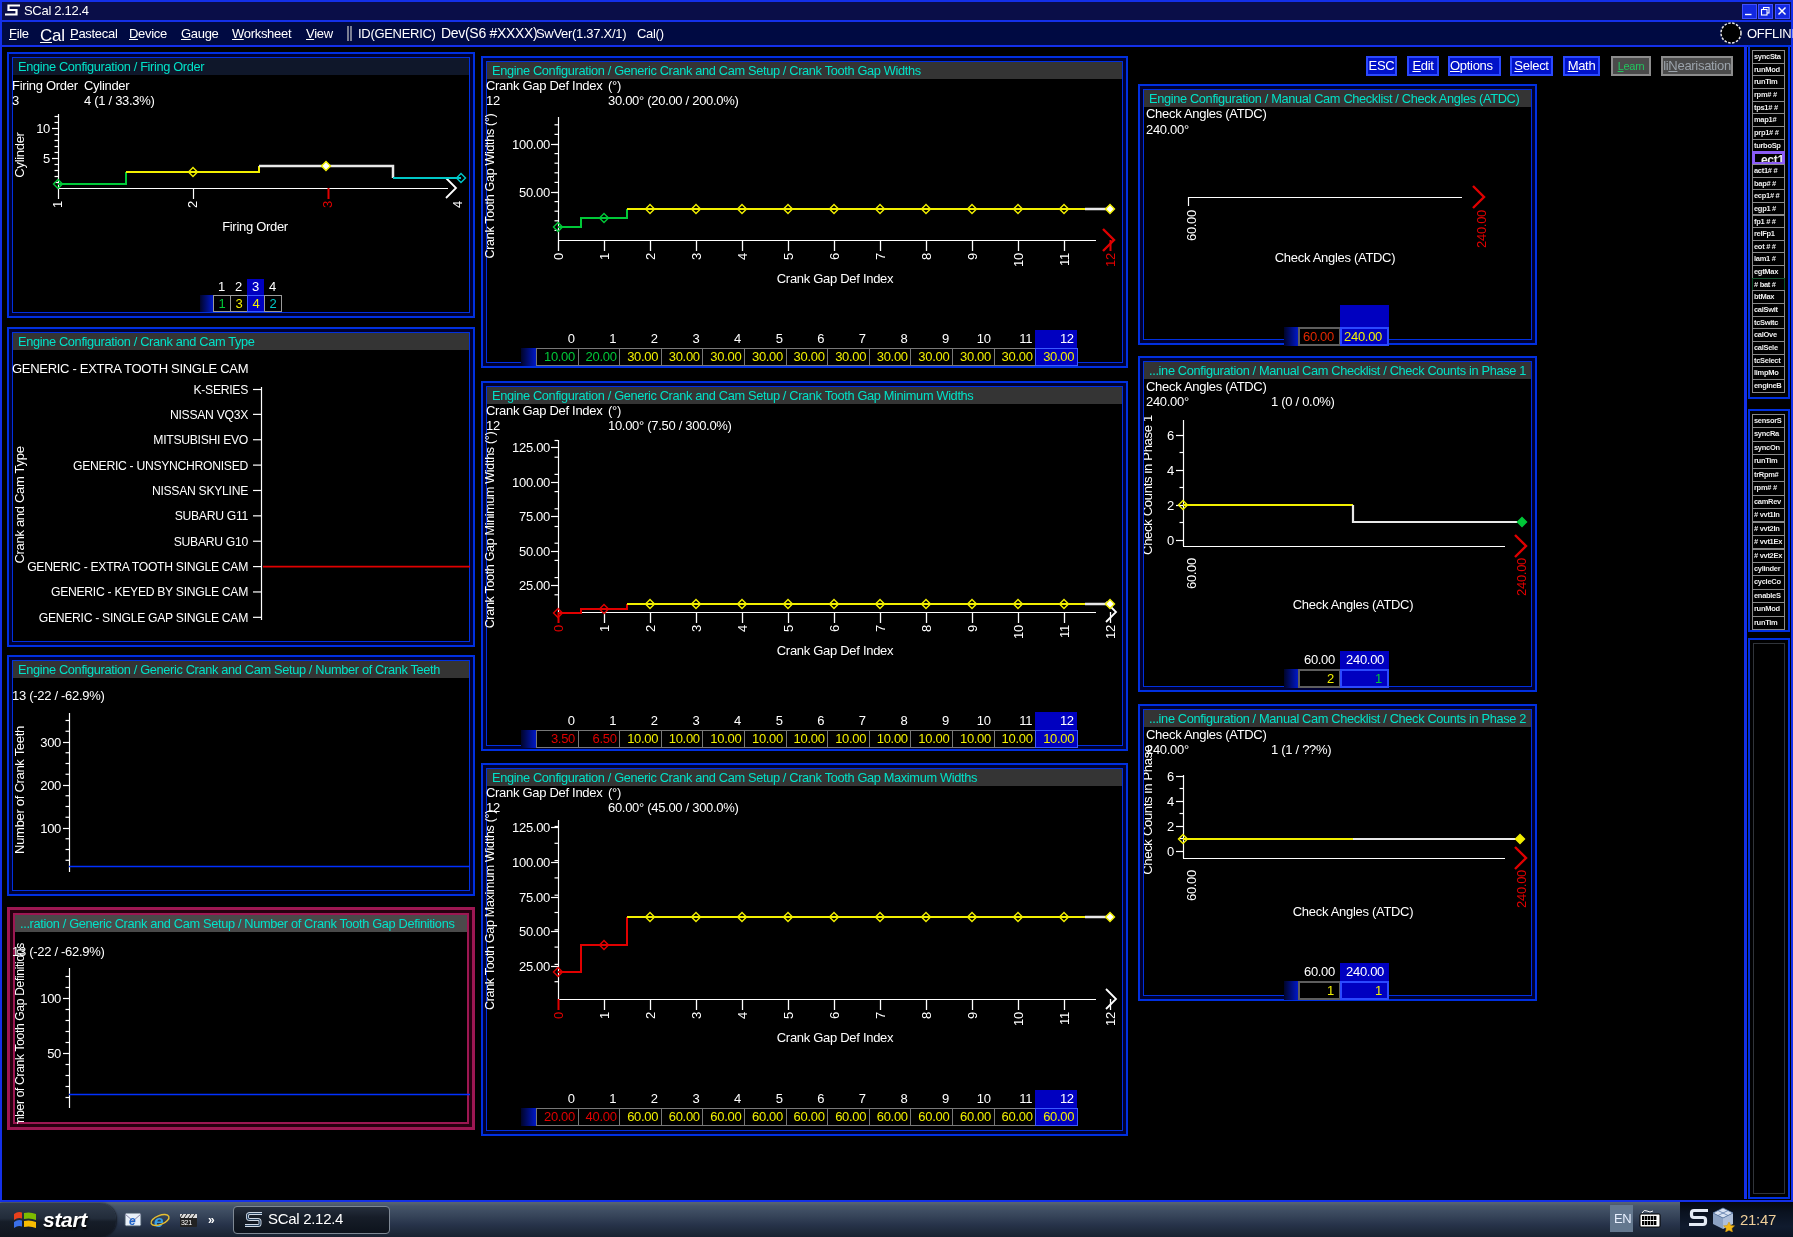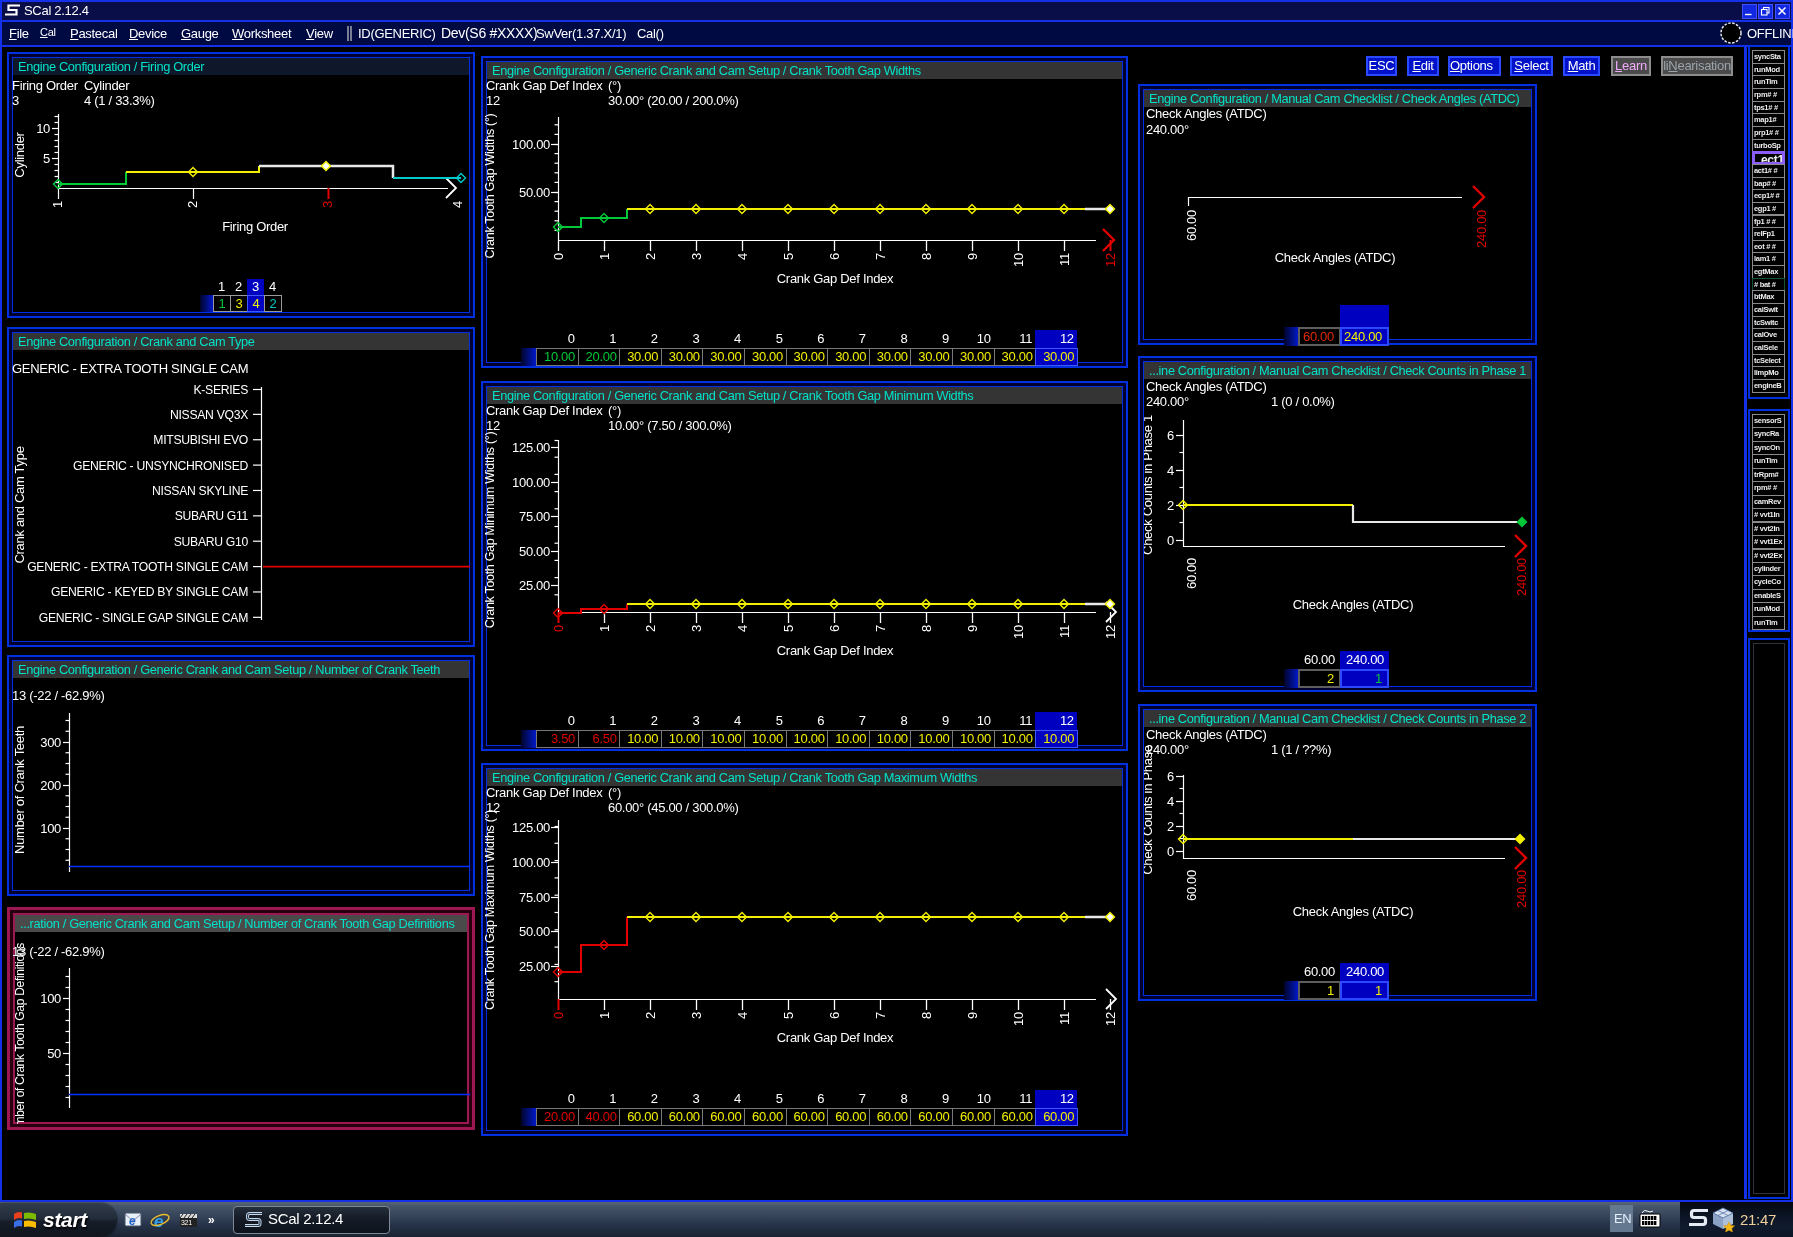--- a/index.html
+++ b/index.html
@@ -12,38 +12,38 @@
     <path d="M16 1.5 H4.5 V6 H12.5 V10.5 H1" stroke="#fff" stroke-width="2.2" fill="none"></path>
   </svg>
 <div style="position:absolute;left:24px;top:3px;font-size:13px;line-height:15px;color:#fff;white-space:nowrap;">SCal 2.12.4</div>
 <div style="position:absolute;left:1742px;top:4px;width:13px;height:13px;background:#1228e0;border:1px solid #4050ff"></div>
 <div style="position:absolute;left:1758px;top:4px;width:13px;height:13px;background:#1228e0;border:1px solid #4050ff"></div>
 <div style="position:absolute;left:1775px;top:4px;width:13px;height:13px;background:#1228e0;border:1px solid #4050ff"></div>
 <div style="position:absolute;left:0px;top:20px;width:1793px;height:2px;background:#1430e8"></div>
 <div style="position:absolute;left:2px;top:22px;width:1789px;height:23px;background:#000a42"></div>
 <div style="position:absolute;left:0px;top:45px;width:1793px;height:2px;background:#1430e8"></div>
 <div style="position:absolute;left:9px;top:26px;font-size:13px;color:#fff;white-space:nowrap"><u>F</u>ile</div>
-<div style="position:absolute;left:40px;top:26px;font-size:11px;color:#fff;white-space:nowrap"><u>C</u>al</div>
+<div style="position:absolute;left:40px;top:26px;font-size:17px;color:#fff;white-space:nowrap"><u>C</u>al</div>
 <div style="position:absolute;left:70px;top:26px;font-size:13px;color:#fff;white-space:nowrap"><u>P</u>astecal</div>
 <div style="position:absolute;left:129px;top:26px;font-size:13px;color:#fff;white-space:nowrap"><u>D</u>evice</div>
 <div style="position:absolute;left:181px;top:26px;font-size:13px;color:#fff;white-space:nowrap"><u>G</u>auge</div>
 <div style="position:absolute;left:232px;top:26px;font-size:13px;color:#fff;white-space:nowrap"><u>W</u>orksheet</div>
 <div style="position:absolute;left:306px;top:26px;font-size:13px;color:#fff;white-space:nowrap"><u>V</u>iew</div>
 <div style="position:absolute;left:358px;top:26px;font-size:13px;line-height:15px;color:#fff;white-space:nowrap;">ID(GENERIC)</div>
 <div style="position:absolute;left:441px;top:26px;font-size:14px;line-height:15px;color:#fff;white-space:nowrap;">Dev(S6 #XXXX)</div>
 <div style="position:absolute;left:536px;top:26px;font-size:13px;line-height:15px;color:#fff;white-space:nowrap;">SwVer(1.37.X/1)</div>
 <div style="position:absolute;left:637px;top:26px;font-size:13px;line-height:15px;color:#fff;white-space:nowrap;">Cal()</div>
 <div style="position:absolute;left:1747px;top:26px;font-size:13px;line-height:15px;color:#fff;white-space:nowrap;">OFFLINE</div>
 <div style="position:absolute;left:1744px;top:47px;width:3px;height:1152px;background:#1430e8"></div>
 <div style="position:absolute;left:1366px;top:56px;width:31px;height:20px;background:#0011c8;border:2px solid #2b49ff;box-sizing:border-box;color:#fff;font-size:13px;line-height:16px;text-align:center;white-space:nowrap">ESC</div>
 <div style="position:absolute;left:1407px;top:56px;width:32px;height:20px;background:#0011c8;border:2px solid #2b49ff;box-sizing:border-box;color:#fff;font-size:13px;line-height:16px;text-align:center;white-space:nowrap"><u>E</u>dit</div>
 <div style="position:absolute;left:1448px;top:56px;width:53px;height:20px;background:#0011c8;border:2px solid #2b49ff;box-sizing:border-box;color:#fff;font-size:13px;line-height:16px;text-align:left;white-space:nowrap"><u>O</u>ptions</div>
 <div style="position:absolute;left:1510px;top:56px;width:43px;height:20px;background:#0011c8;border:2px solid #2b49ff;box-sizing:border-box;color:#fff;font-size:13px;line-height:16px;text-align:center;white-space:nowrap"><u>S</u>elect</div>
 <div style="position:absolute;left:1563px;top:56px;width:37px;height:20px;background:#0011c8;border:2px solid #2b49ff;box-sizing:border-box;color:#fff;font-size:13px;line-height:16px;text-align:center;white-space:nowrap"><u>M</u>ath</div>
-<div style="position:absolute;left:1611px;top:56px;width:40px;height:20px;background:#4a4a4a;border:2px solid #8c8c8c;box-sizing:border-box;color:#f0abfc;font-size:13px;line-height:16px;text-align:center;white-space:nowrap"><u>L</u>earn</div>
+<div style="position:absolute;left:1611px;top:56px;width:40px;height:20px;background:#4a4a4a;border:2px solid #8c8c8c;box-sizing:border-box;color:#22c55e;font-size:11px;line-height:16px;text-align:center;white-space:nowrap"><u>L</u>earn</div>
 <div style="position:absolute;left:1661px;top:56px;width:72px;height:20px;background:#4a4a4a;border:2px solid #8c8c8c;box-sizing:border-box;color:#9ba3ab;font-size:13px;line-height:16px;text-align:center;white-space:nowrap">li<u>N</u>earisation</div>
 <div style="position:absolute;left:7px;top:52px;width:468px;height:266px;border:2px solid #0030e0;background:#000030;box-sizing:border-box">
     <div style="position:absolute;left:3px;top:3px;right:3px;bottom:3px;border:1px solid #0030e0;background:#000;overflow:hidden">
       <div style="height:17px;background:#0f172a;color:#00e2c8;font-size:12.8px;letter-spacing:-0.35px;line-height:17px;padding-left:5px;white-space:nowrap">Engine Configuration / Firing Order</div>
     </div>
   </div>
 <div style="position:absolute;left:7px;top:327px;width:468px;height:320px;border:2px solid #0030e0;background:#000030;box-sizing:border-box">
     <div style="position:absolute;left:3px;top:3px;right:3px;bottom:3px;border:1px solid #0030e0;background:#000;overflow:hidden">
       <div style="height:17px;background:#343434;color:#00e2c8;font-size:12.8px;letter-spacing:-0.35px;line-height:17px;padding-left:5px;white-space:nowrap">Engine Configuration / Crank and Cam Type</div>
     </div>

